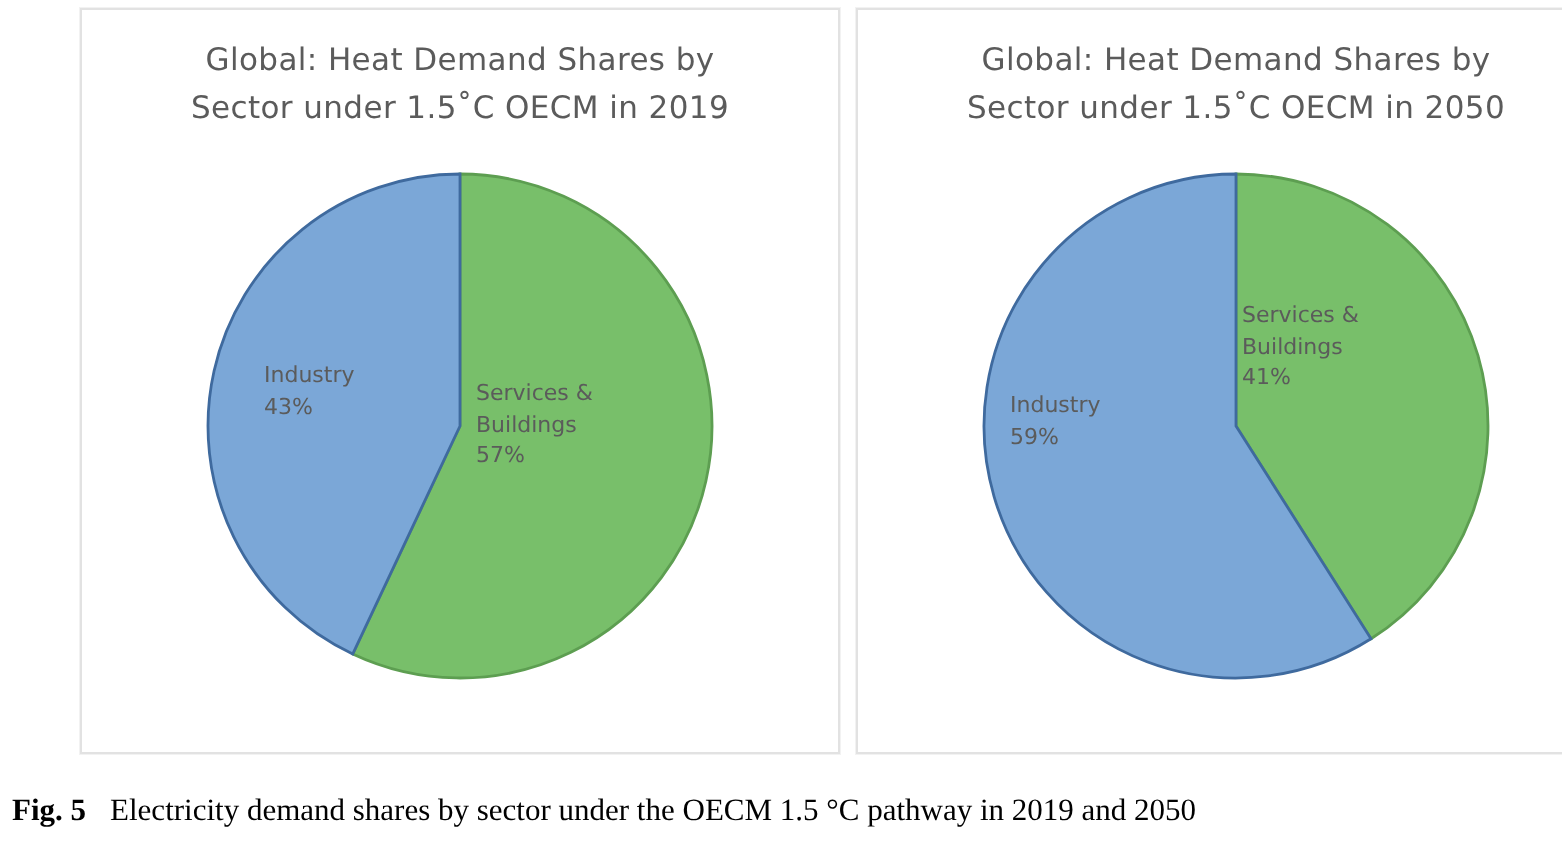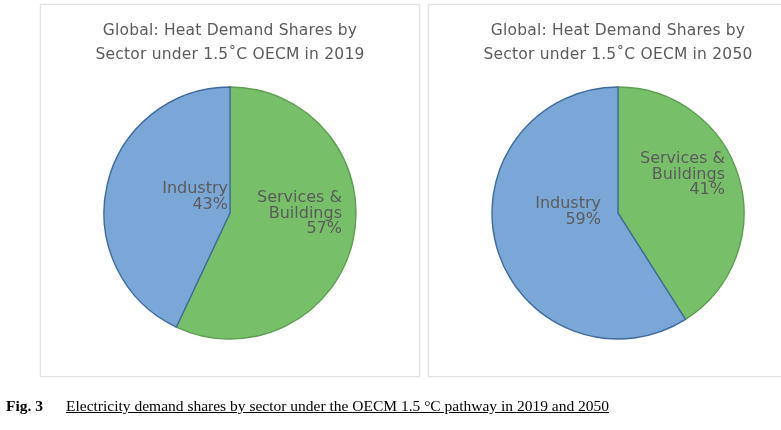--- a/index.html
+++ b/index.html
@@ -58,23 +58,23 @@
     left: 50%;
     top: 74px;
     width: 262px;
     height: 262px;
     margin-left: -131px;
   }
   .pie-svg { display: block; width: 262px; height: 262px; }
 
   .slice-label {
     position: absolute;
-    text-align: right;
+    text-align: left;
     color: #5b5b5b;
-    font-size: 16px;
+    font-size: 11px;
     line-height: 15.5px;
     white-space: pre-line;
     font-family: "DejaVu Sans", sans-serif;
     pointer-events: none;
   }
 
   
   .panel-left  .label-industry  { left: 33px;  top: 101px; width: 96px; }
   .panel-left  .label-services  { left: 139px; top: 110px; width: 104px; }
   
@@ -90,22 +90,21 @@
     font-family: "Liberation Serif", serif;
     font-size: 15.5px;
     color: #000000;
     line-height: 20px;
     white-space: nowrap;
   }
   .caption-label {
     font-weight: bold;
   }
   .caption-text {
-    margin-left: 23px;
-    text-decoration: underline;
+    margin-left: 12px;
   }
 </style>
 </head>
 <body>
 
 <div class="figure-area">
 
   <div class="panel panel-left">
 
     <div class="chart-title">Global: Heat Demand Shares by
@@ -143,14 +142,14 @@
 59%</div>
 
       <div class="slice-label label-services">Services &amp;
 Buildings
 41%</div>
     </div>
   </div>
 </div>
 
 <div class="caption">
-  <span class="caption-label">Fig. 3</span><span class="caption-text">Electricity demand shares by sector under the OECM 1.5 °C pathway in 2019 and 2050</span>
+  <span class="caption-label">Fig. 5</span><span class="caption-text">Electricity demand shares by sector under the OECM 1.5 °C pathway in 2019 and 2050</span>
 </div>
 
 </body></html>

